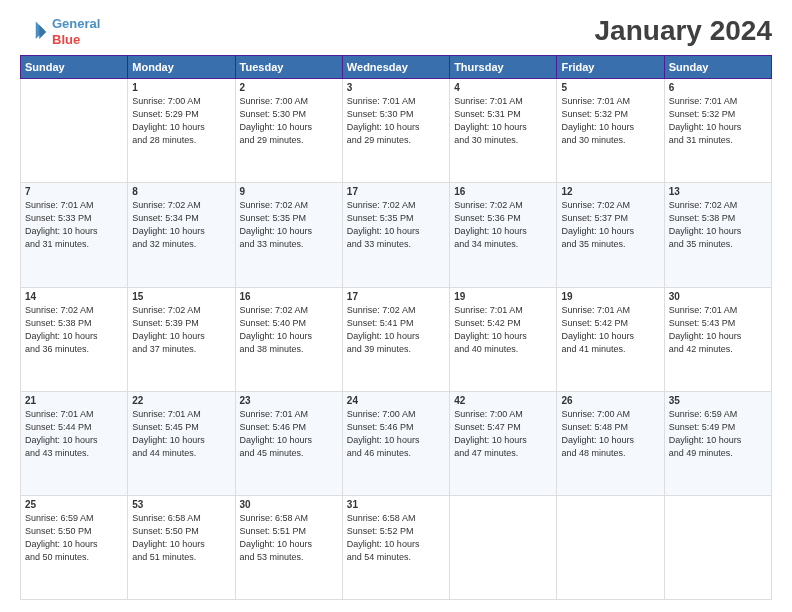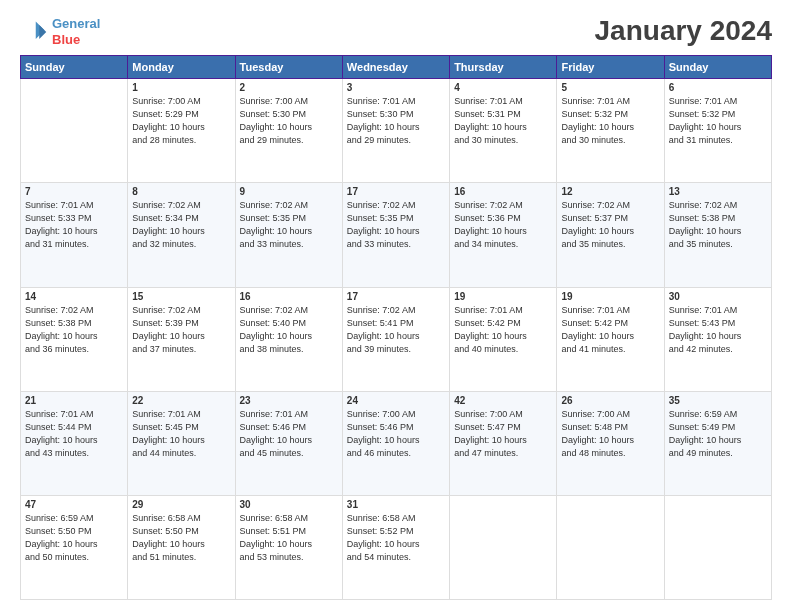--- a/index.html
+++ b/index.html
@@ -243,25 +243,25 @@
             <div class="day-num">26</div>
             <div class="day-info">Sunrise: 7:00 AM<br>Sunset: 5:48 PM<br>Daylight: 10 hours<br>and 48 minutes.</div>
           </td>
           <td>
             <div class="day-num">35</div>
             <div class="day-info">Sunrise: 6:59 AM<br>Sunset: 5:49 PM<br>Daylight: 10 hours<br>and 49 minutes.</div>
           </td>
         </tr>
         <tr>
           <td>
-            <div class="day-num">47</div>
+            <div class="day-num">25</div>
             <div class="day-info">Sunrise: 6:59 AM<br>Sunset: 5:50 PM<br>Daylight: 10 hours<br>and 50 minutes.</div>
           </td>
           <td>
-            <div class="day-num">29</div>
+            <div class="day-num">53</div>
             <div class="day-info">Sunrise: 6:58 AM<br>Sunset: 5:50 PM<br>Daylight: 10 hours<br>and 51 minutes.</div>
           </td>
           <td>
             <div class="day-num">30</div>
             <div class="day-info">Sunrise: 6:58 AM<br>Sunset: 5:51 PM<br>Daylight: 10 hours<br>and 53 minutes.</div>
           </td>
           <td>
             <div class="day-num">31</div>
             <div class="day-info">Sunrise: 6:58 AM<br>Sunset: 5:52 PM<br>Daylight: 10 hours<br>and 54 minutes.</div>
           </td>

